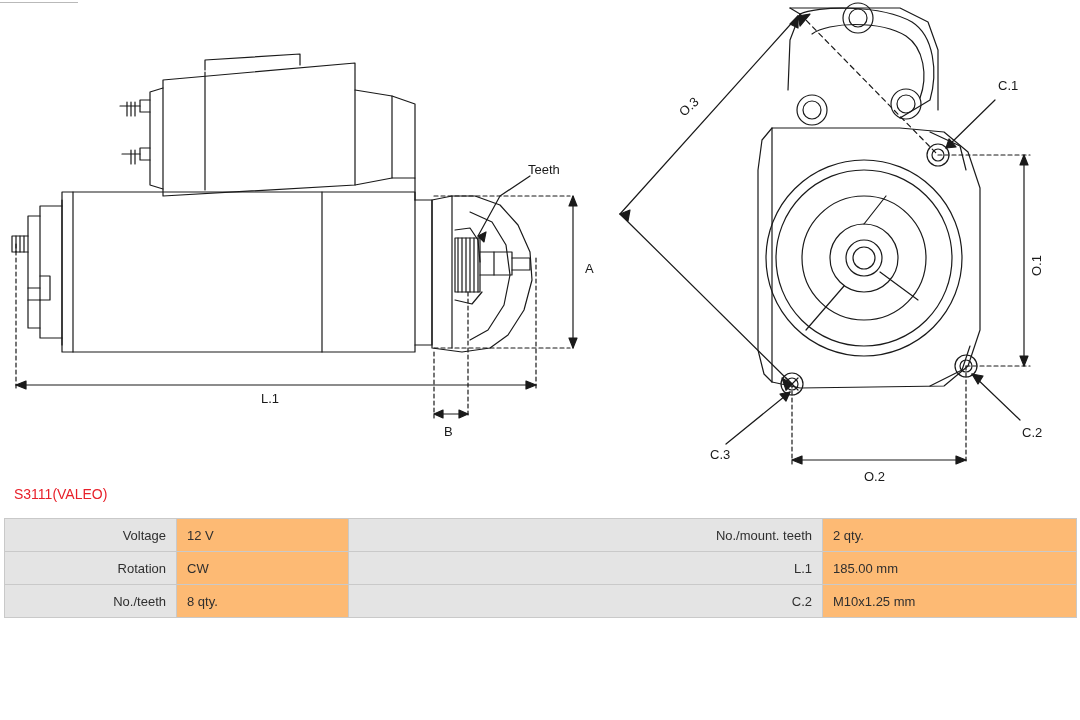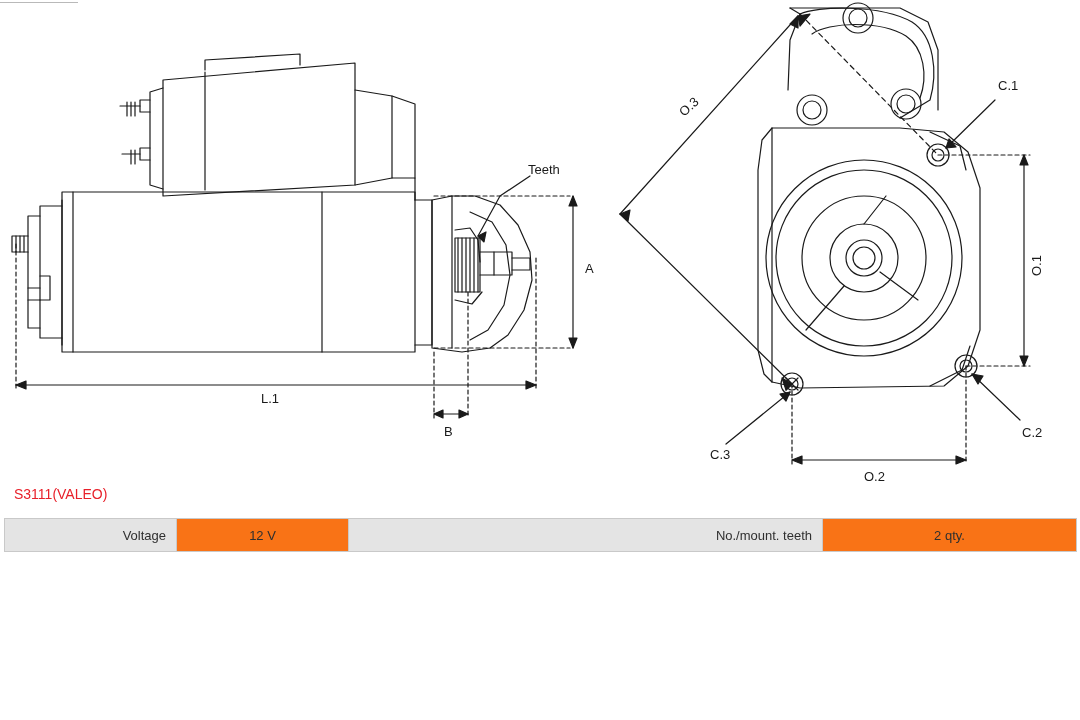--- a/index.html
+++ b/index.html
@@ -64,22 +64,22 @@
     padding: 0 10px;
     white-space: nowrap;
     overflow: hidden;
   }
   td.lbl {
     background: #e4e4e4;
     text-align: right;
     color: #333333;
   }
   td.val {
-    background: #f97316;
-    text-align: center;
+    background: #fdba74;
+    text-align: left;
     color: #333333;
   }
   col.c1 { width: 172px; }
   col.c2 { width: 172px; }
   col.c3 { width: 474px; }
   col.c4 { width: 254px; }
 </style>
 </head>
 <body>
 
@@ -265,17 +265,29 @@
           <col class="c3">
           <col class="c4">
       </colgroup>
       <tbody>
         <tr>
           <td class="lbl">Voltage</td>
           <td class="val">12 V</td>
           <td class="lbl">No./mount. teeth</td>
           <td class="val">2 qty.</td>
         </tr>
+        <tr>
+          <td class="lbl">Rotation</td>
+          <td class="val">CW</td>
+          <td class="lbl">L.1</td>
+          <td class="val">185.00 mm</td>
+        </tr>
+        <tr>
+          <td class="lbl">No./teeth</td>
+          <td class="val">8 qty.</td>
+          <td class="lbl">C.2</td>
+          <td class="val">M10x1.25 mm</td>
+        </tr>
       </tbody>
     </table>
   </div>
 
 </div>
 
 </body></html>

